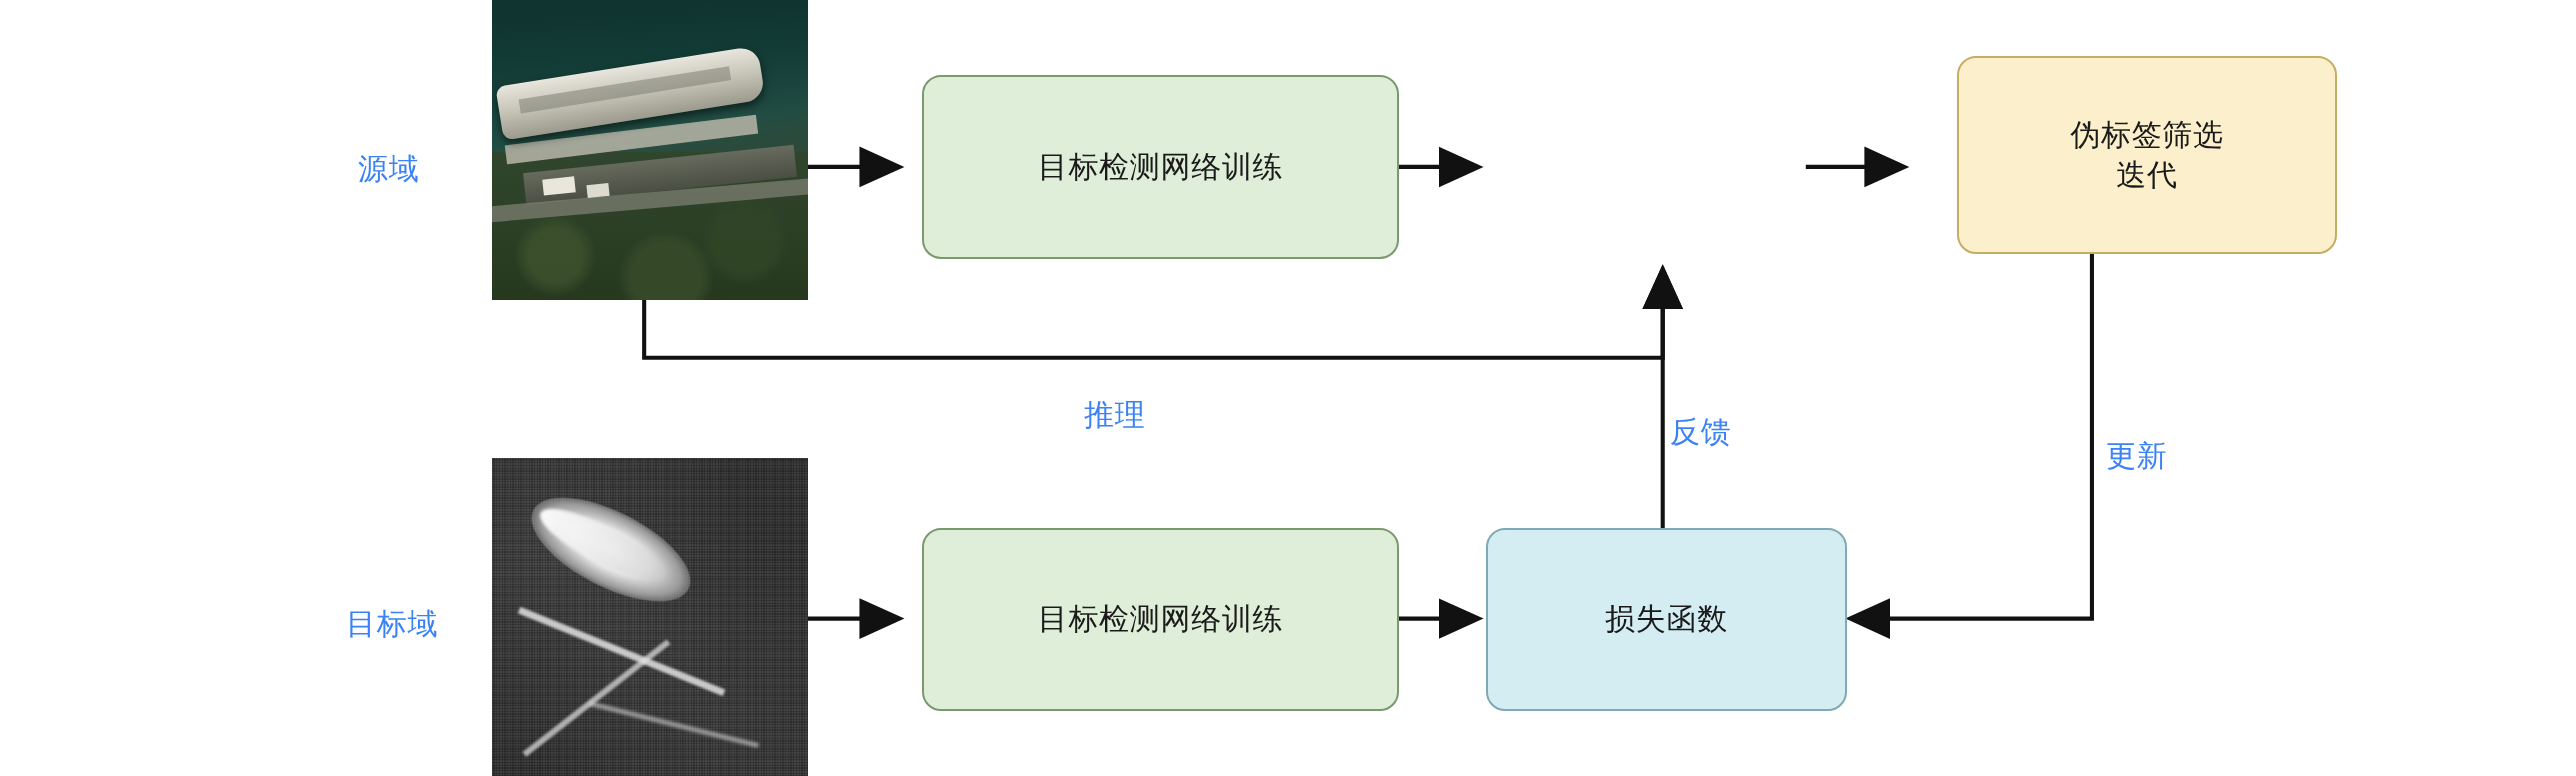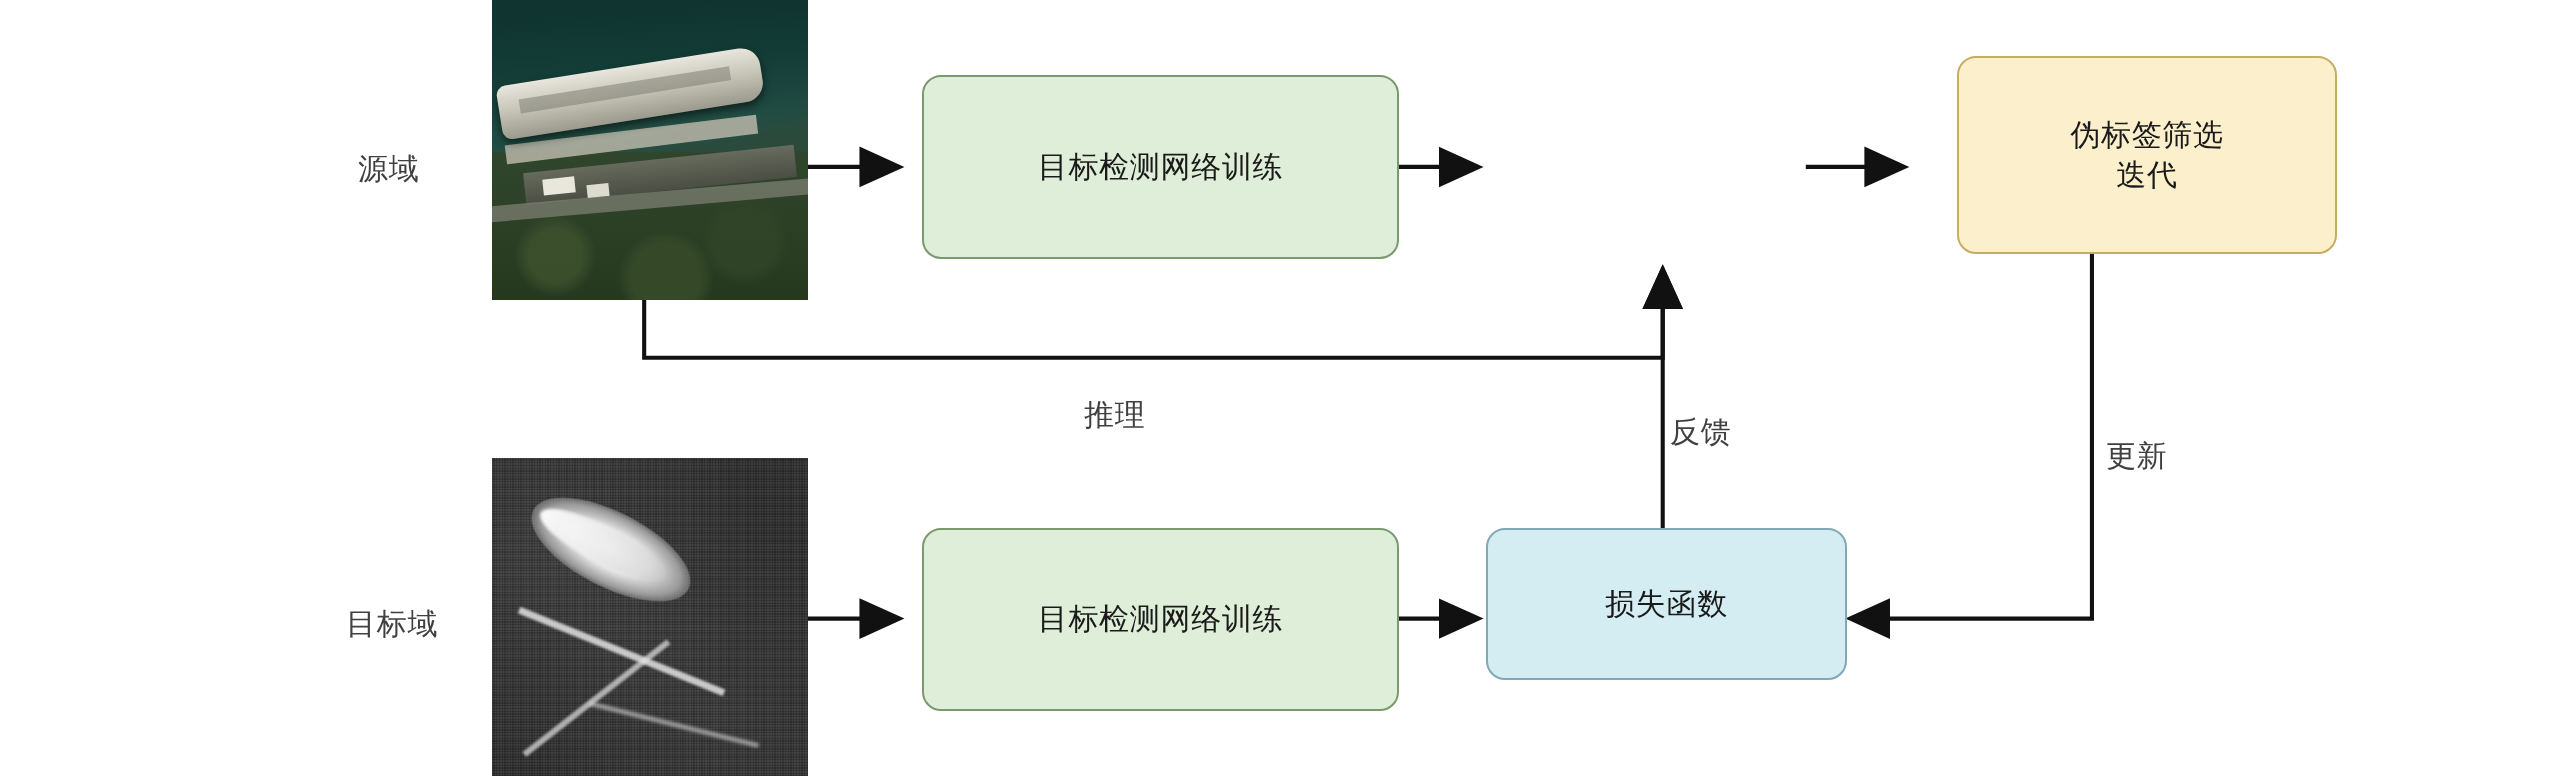--- a/index.html
+++ b/index.html
@@ -13,21 +13,21 @@
   #canvas {
     position: relative;
     width: 2576px;
     height: 776px;
     background: #ffffff;
     overflow: hidden;
   }
   .label-text {
     position: absolute;
     font-size: 30px;
-    color: #404040;
+    color: #3b82f6;
     white-space: nowrap;
     letter-spacing: 0.7px;
   }
   .node {
     position: absolute;
     box-sizing: border-box;
     border: 2px solid #5a5a5a;
     border-radius: 19px;
     display: flex;
     align-items: center;
@@ -269,21 +269,21 @@
 
   <div class="node yellow" style="left:1912px; top:56px; width:380px; height:198px; flex-direction:column;margin-left:45px;">
     <span>伪标签筛选</span>
     <span>迭代</span>
   </div>
 
   <div class="node green" style="left:906px; top:528px; width:477px; height:183px;">
     <span>目标检测网络训练</span>
   </div>
 
-  <div class="node blue" style="left:1486px; top:528px; width:361px; height:152px;">
+  <div class="node blue" style="left:1486px; top:528px; width:361px; height:183px;">
     <span>损失函数</span>
   </div>
 
   <div class="label-text" style="left:1084px; top:395px;font-family:Liberation Serif, serif;">推理</div>
 
   <div class="label-text" style="left:1670px; top:412px;">反馈</div>
 
   <div class="label-text" style="left:2106px; top:436px;">更新</div>
 
 </div>

